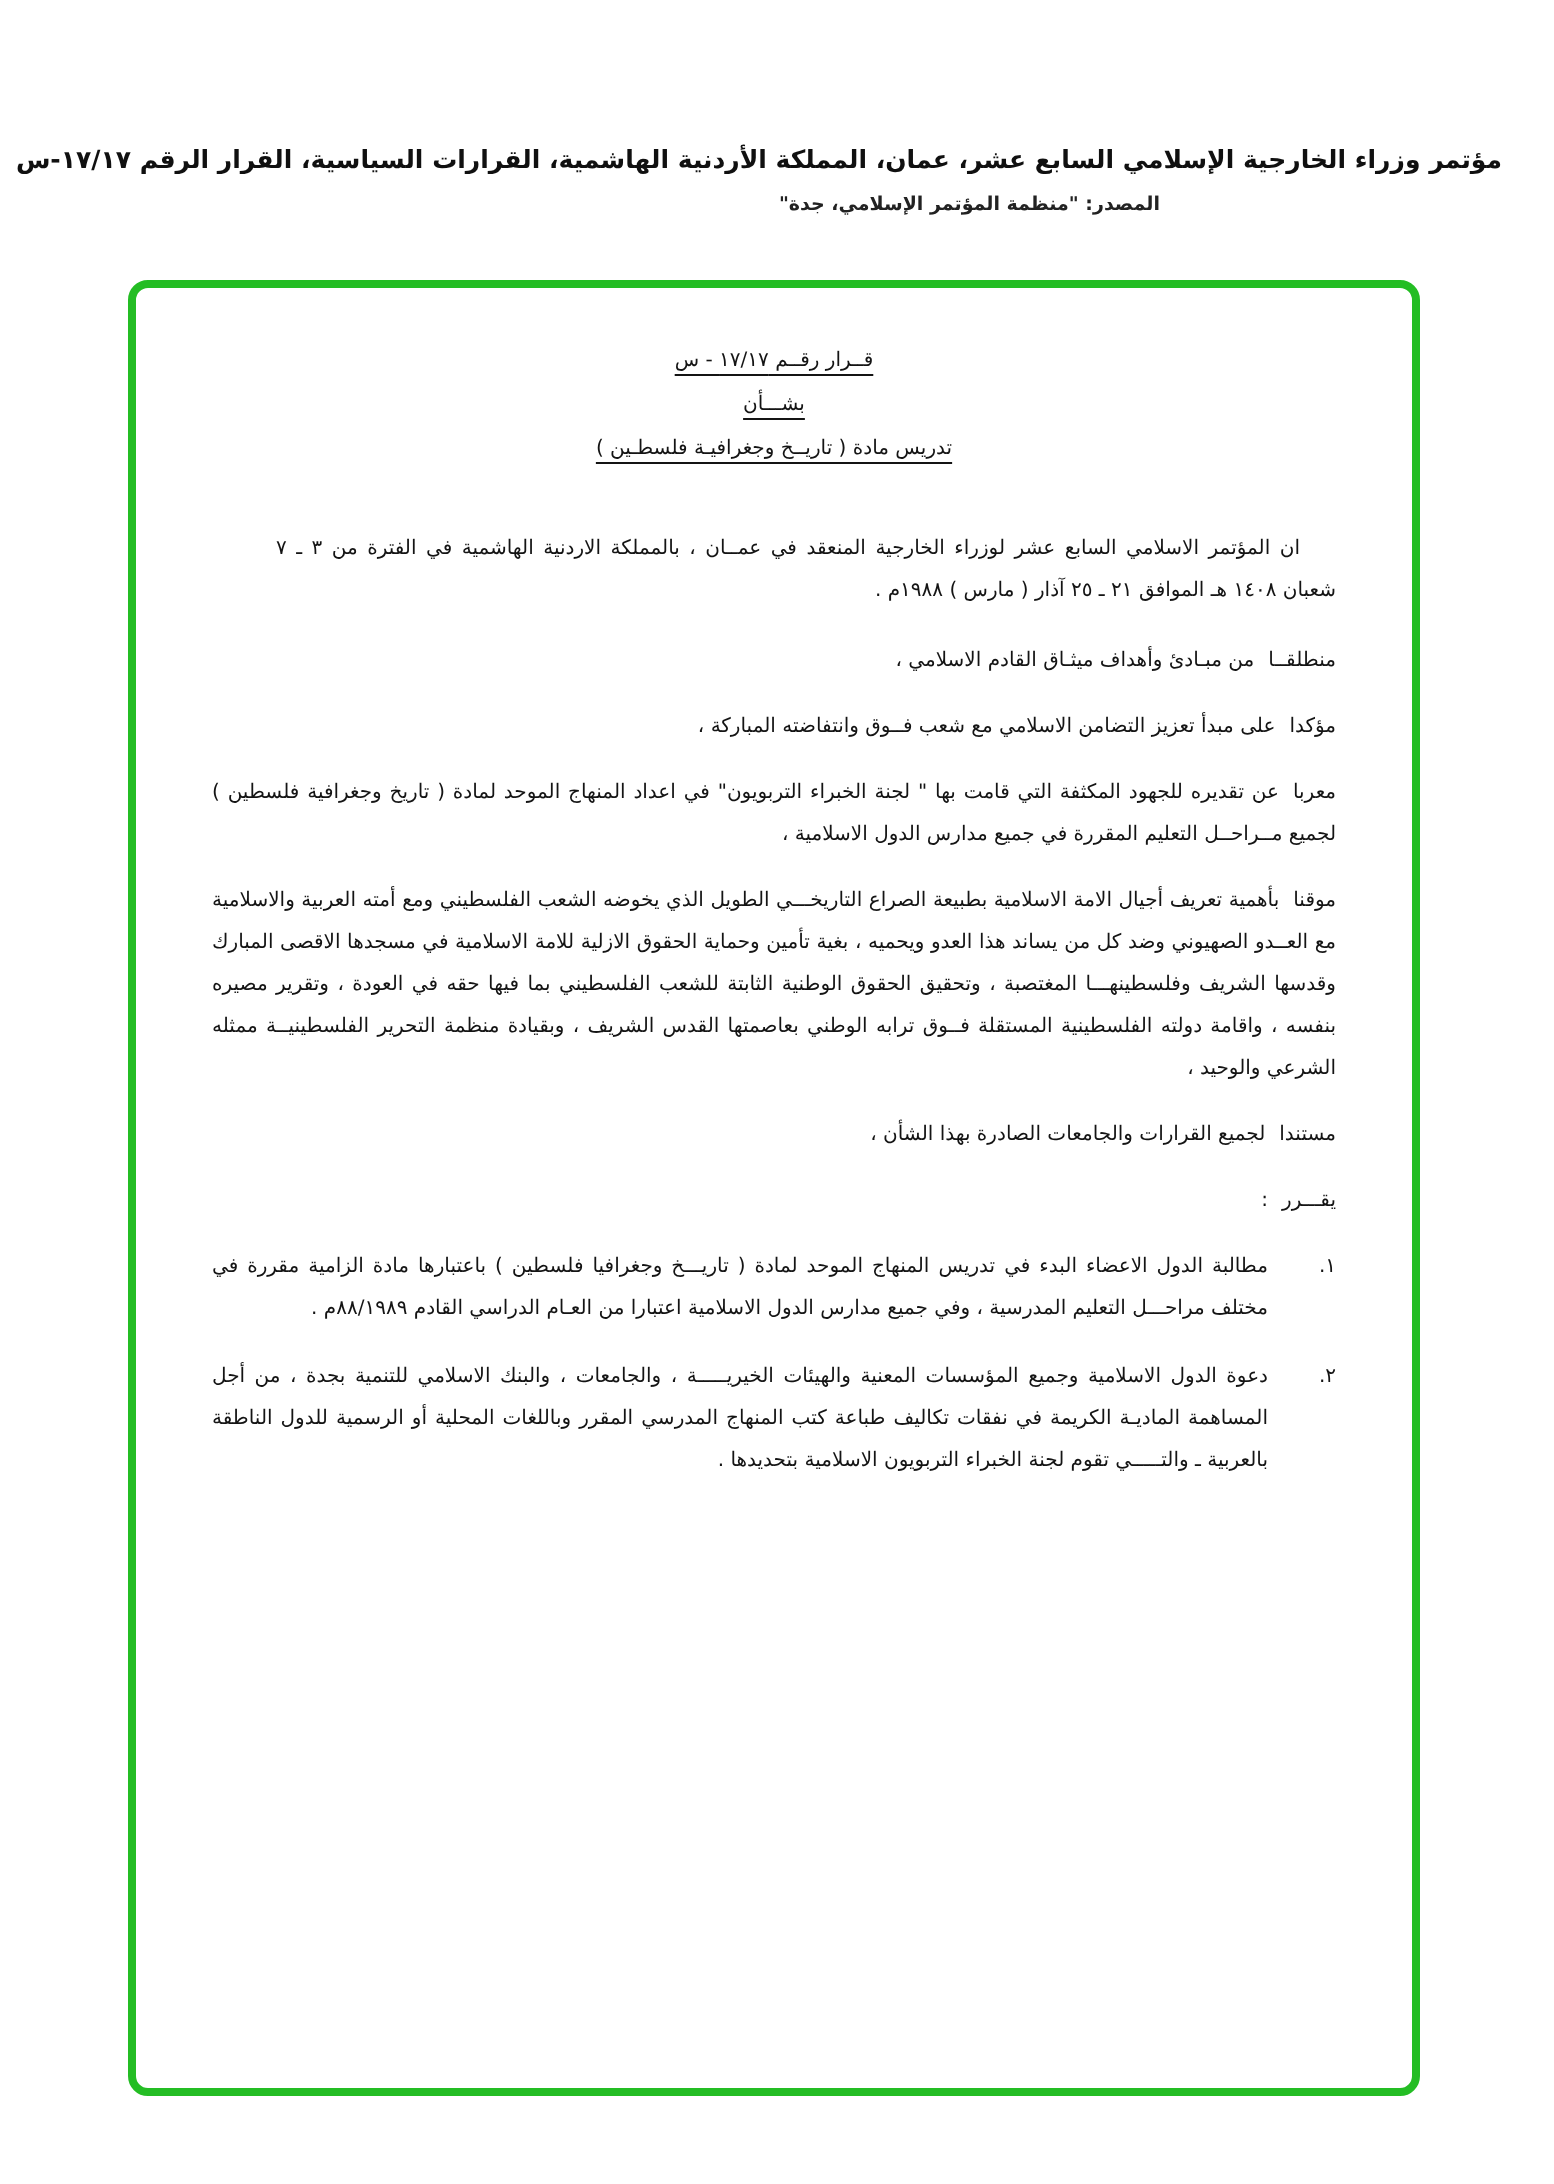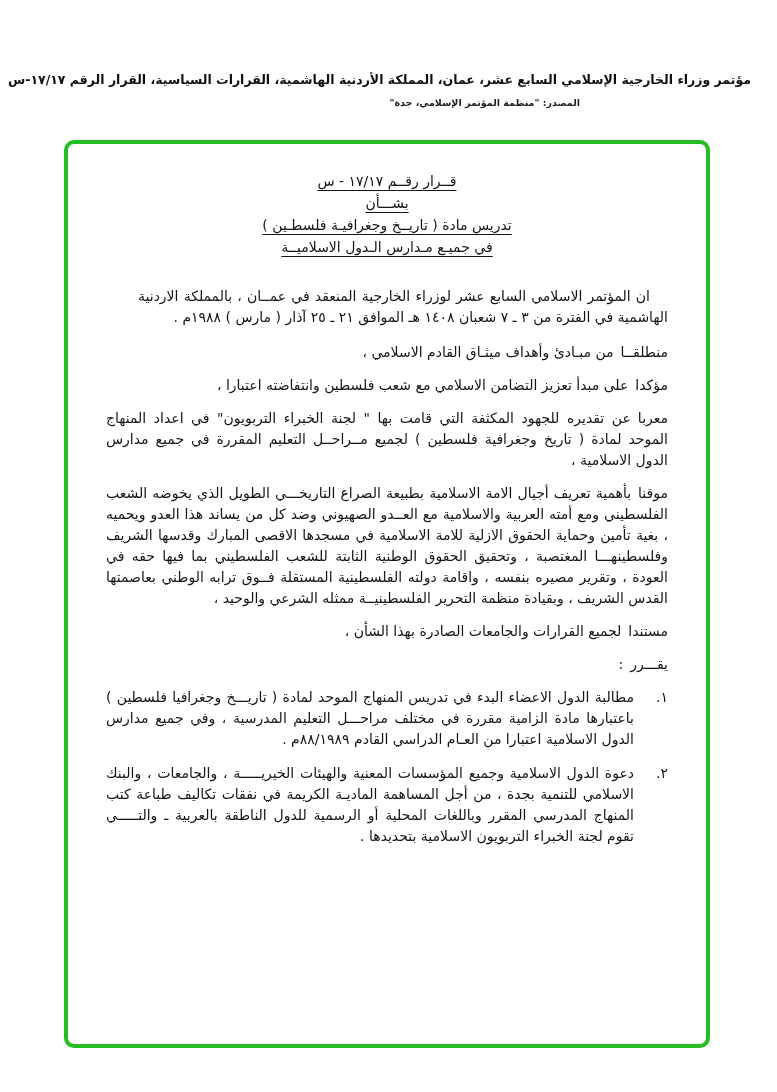--- a/index.html
+++ b/index.html
@@ -29,21 +29,21 @@
   .frame {
     position:absolute; top:140px; left:64px;
     width:646px; height:908px;
     border:4px solid #24bd24;
     border-radius:10px;
     background:#ffffff;
     padding:26px 38px 20px 38px;
     direction:rtl;
   }
 
-  .doc { font-size:14px; line-height:21px; text-align:justify; color:#141414; }
+  .doc { font-size:10px; line-height:21px; text-align:justify; color:#141414; }
 
   .title-block { text-align:center; margin-bottom:28px; }
   .title-line { display:block; line-height:22px; }
   .title-line > span {
     text-decoration:underline;
     text-underline-offset:4px;
     letter-spacing:0.5px;
   }
 
   .para { margin-bottom:12px; }
@@ -66,31 +66,30 @@
   <div class="top-header">مؤتمر وزراء الخارجية الإسلامي السابع عشر، عمان، المملكة الأردنية الهاشمية، القرارات السياسية، القرار الرقم ١٧/١٧-س</div>
   <div class="source-line">المصدر:  "منظمة المؤتمر الإسلامي، جدة"</div>
 
   <div class="frame">
     <div class="doc">
 
       <div class="title-block">
         <span class="title-line"><span>قــرار رقــم ١٧/١٧ - س</span></span>
         <span class="title-line"><span>بشـــأن</span></span>
         <span class="title-line"><span>تدريس مادة ( تاريــخ وجغرافيـة فلسطـين )</span></span>
-        <span class="title-line"><span>في جميـع مـدارس الـدول الاسلاميــة</span></span>
       </div>
 
       <p class="para intro">ان المؤتمر الاسلامي السابع عشر لوزراء الخارجية المنعقد في عمــان ، بالمملكة الاردنية الهاشمية في الفترة من ٣ ـ ٧ شعبان ١٤٠٨ هـ الموافق ٢١ ـ ٢٥ آذار ( مارس ) ١٩٨٨م .</p>
 
       <p class="para">
         <span class="lead">منطلقــا</span><span>من مبـادئ وأهداف ميثـاق القادم الاسلامي ،</span>
       </p>
 
       <p class="para">
-        <span class="lead">مؤكدا</span><span>على مبدأ تعزيز التضامن الاسلامي مع شعب فلسطين وانتفاضته اعتبارا ،</span>
+        <span class="lead">مؤكدا</span><span>على مبدأ تعزيز التضامن الاسلامي مع شعب فــوق وانتفاضته المباركة ،</span>
       </p>
 
       <p class="para">
         <span class="lead">معربا</span><span>عن تقديره للجهود المكثفة التي قامت بها " لجنة الخبراء التربويون" في اعداد المنهاج الموحد لمادة ( تاريخ وجغرافية فلسطين ) لجميع مــراحــل التعليم المقررة في جميع مدارس الدول الاسلامية ،</span>
       </p>
 
       <p class="para">
         <span class="lead">موقنا</span><span>بأهمية تعريف أجيال الامة الاسلامية بطبيعة الصراع التاريخـــي الطويل الذي يخوضه الشعب الفلسطيني ومع أمته العربية والاسلامية مع العــدو الصهيوني وضد كل من يساند هذا العدو ويحميه ، بغية تأمين وحماية الحقوق الازلية للامة الاسلامية في مسجدها الاقصى المبارك وقدسها الشريف وفلسطينهـــا المغتصبة ، وتحقيق الحقوق الوطنية الثابتة للشعب الفلسطيني بما فيها حقه في العودة ، وتقرير مصيره بنفسه ، واقامة دولته الفلسطينية المستقلة فــوق ترابه الوطني بعاصمتها القدس الشريف ، وبقيادة منظمة التحرير الفلسطينيــة ممثله الشرعي والوحيد ،</span>
       </p>
 

